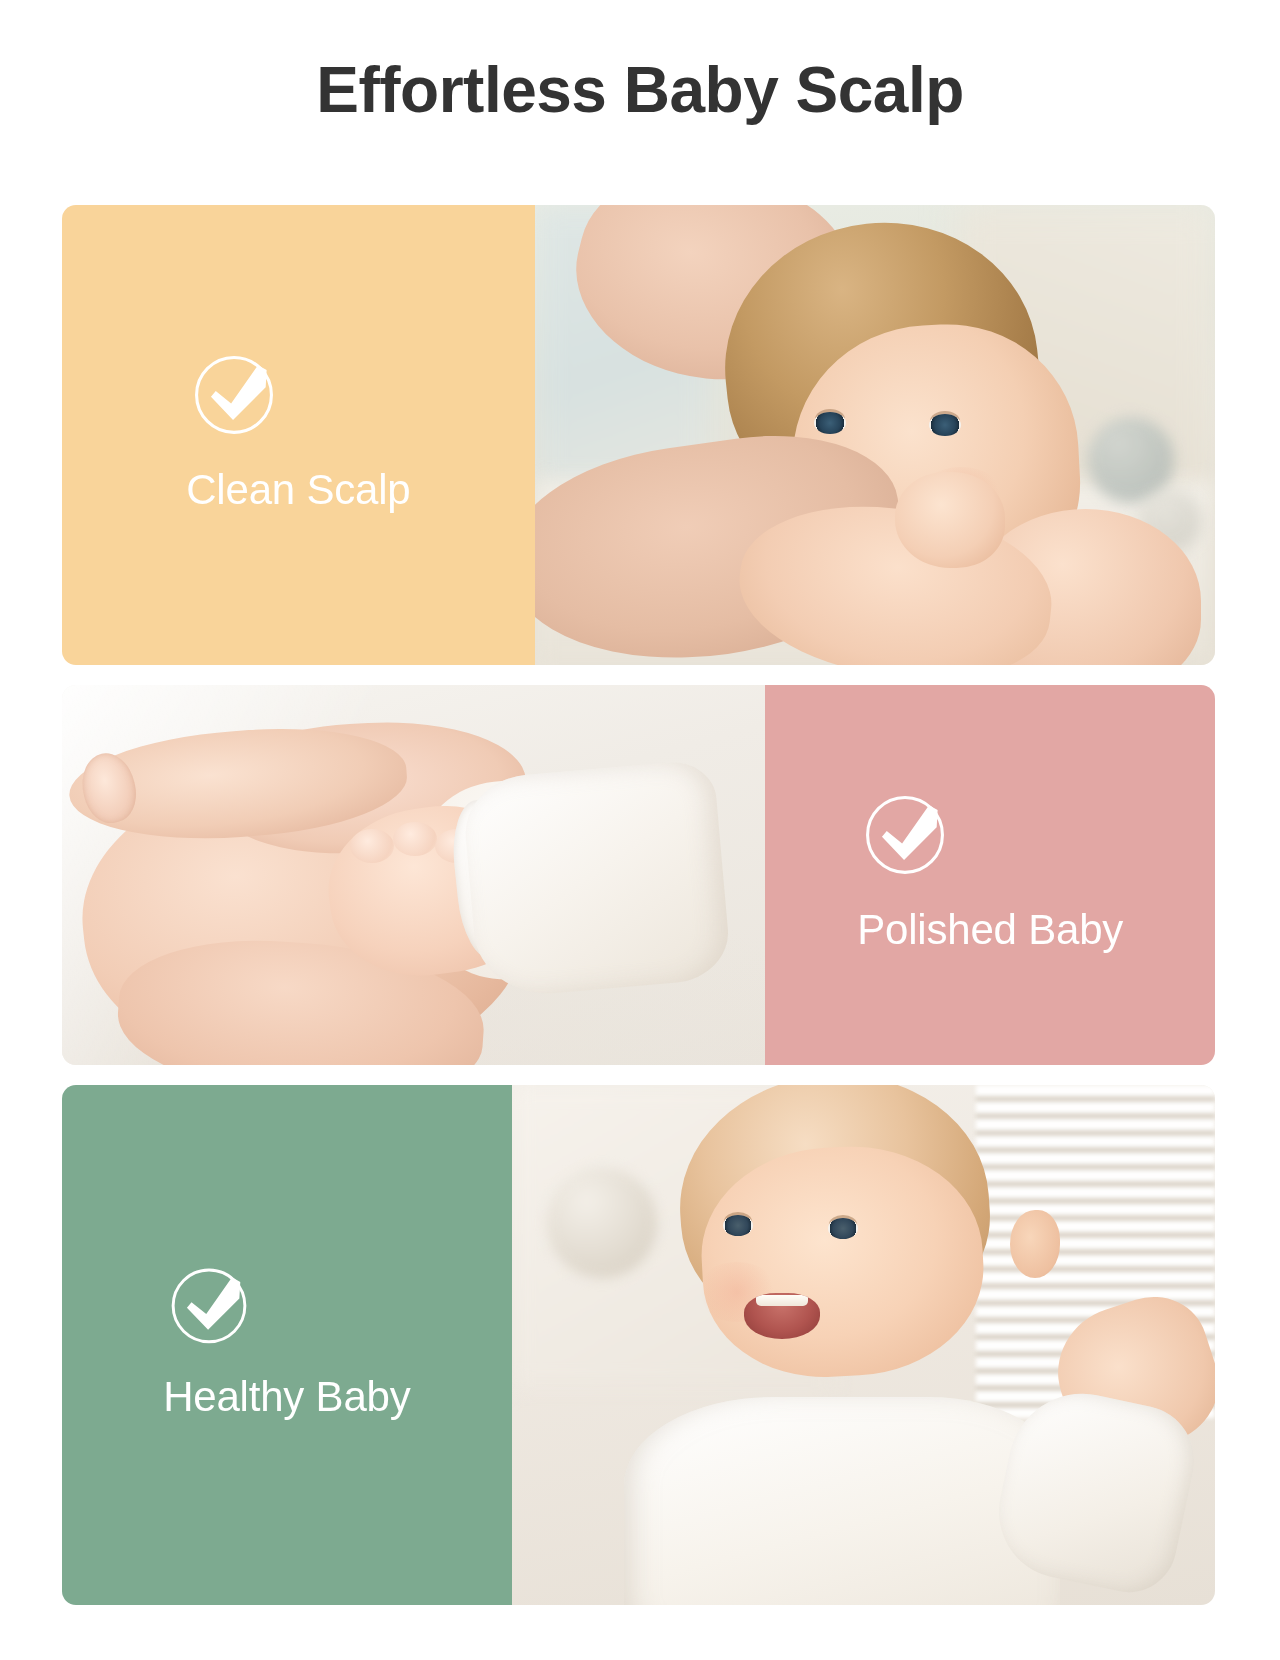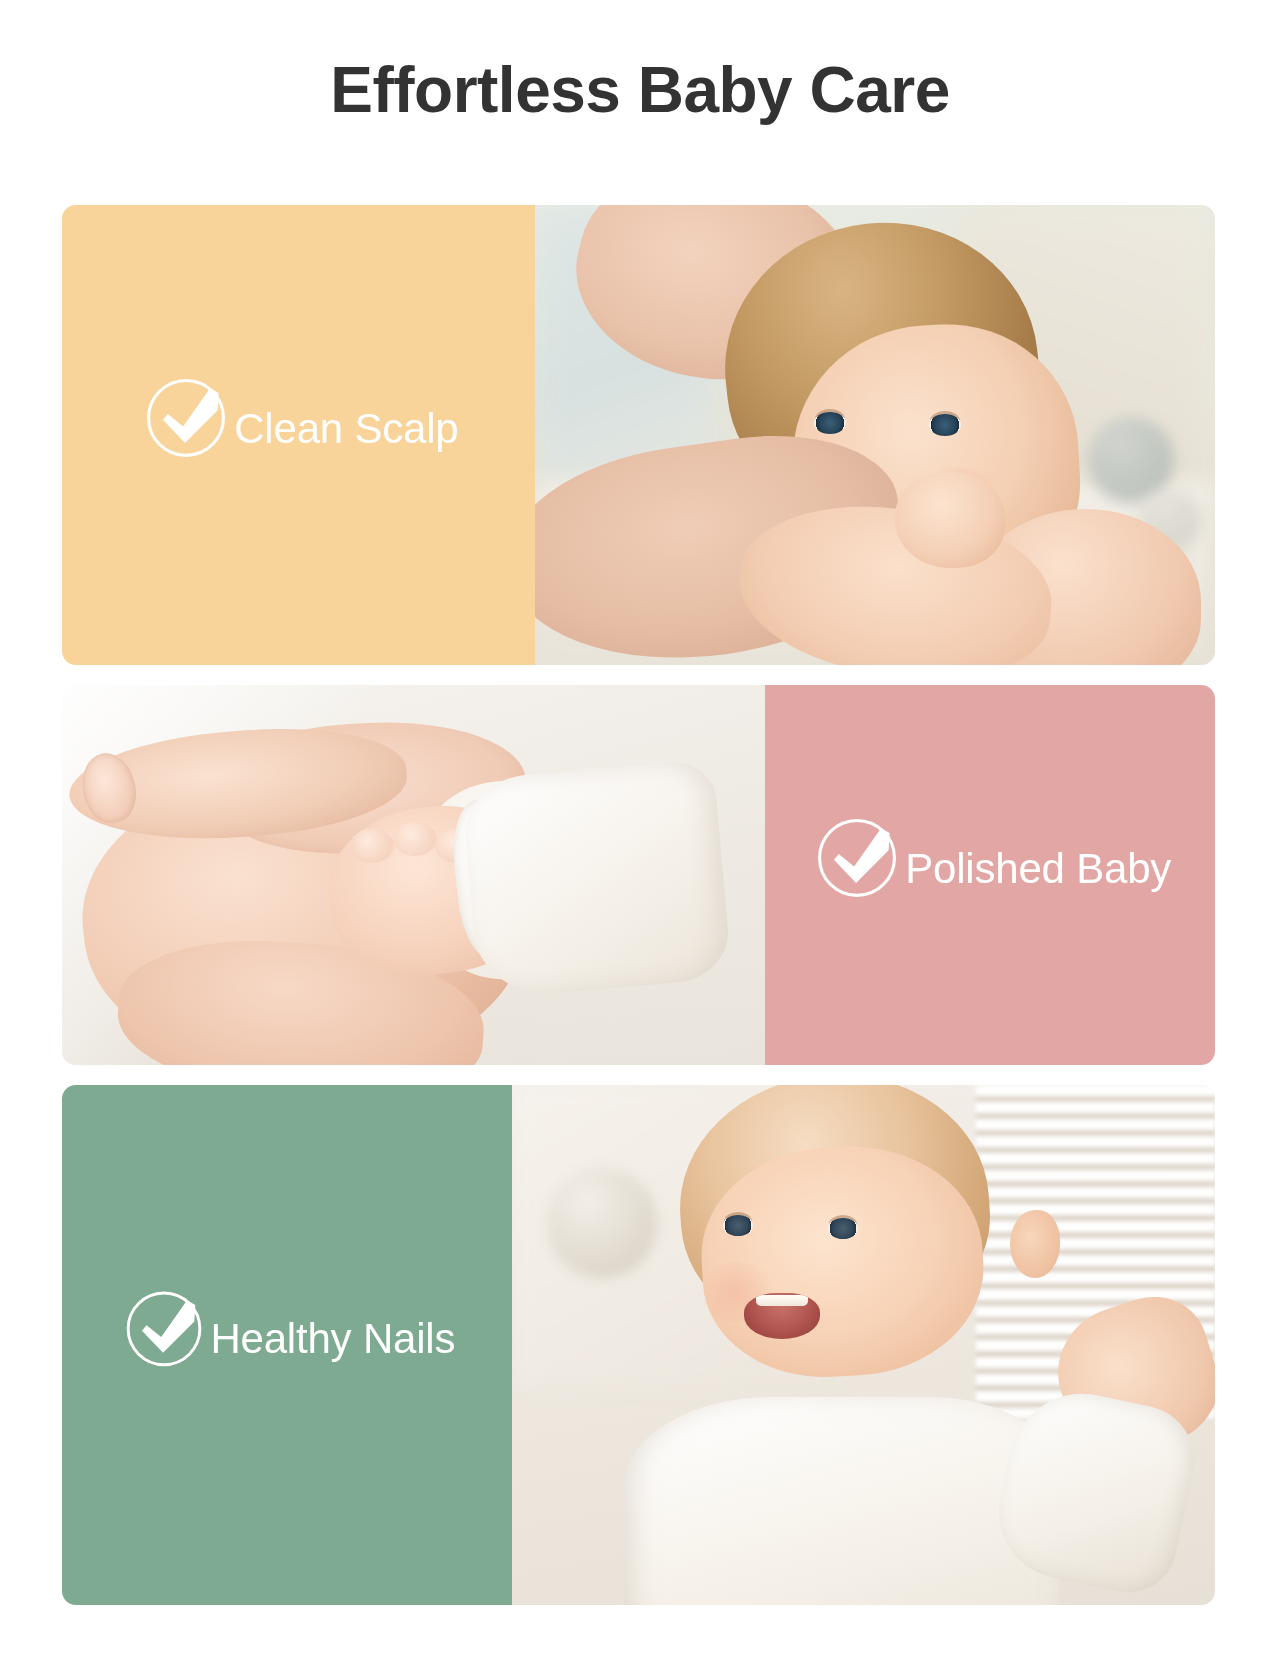--- a/index.html
+++ b/index.html
@@ -52,22 +52,22 @@
     align-items: center;
     justify-content: center;
     flex: 0 0 auto;
   }
   #card-1 .panel { width: 41%; background: #F9D49A; }
   #card-2 .panel { width: 39%; background: #E2A7A4; }
   #card-3 .panel { width: 39%; background: #7DAA90; }
 
   .panel-inner {
     display: flex;
-    flex-direction: row;
-    align-items: center;
+    flex-direction: column;
+    align-items: flex-start;
     transform: translateY(-6px);
   }
 
   .check-icon {
     display: block;
     width: 96px;
     height: 96px;
     margin-bottom: 26px;
   }
   #card-3 .check-icon { width: 92px; height: 92px; margin-bottom: 24px; }
@@ -332,21 +332,21 @@
   #photo-3 .p3-arm {
     position: absolute; right: 0; top: 42%; width: 22%; height: 28%;
     border-radius: 44% 36% 40% 44%;
     background: radial-gradient(ellipse at 40% 40%, #fae0cb 0%, #f0c8ac 65%, #e0b190 100%);
     transform: rotate(-18deg);
   }
 </style>
 </head>
 <body>
 
-<div class="page-title">Effortless Baby Care</div>
+<div class="page-title">Effortless Baby Scalp</div>
 
 <div class="card" id="card-1">
 
   <div class="panel">
     <div class="panel-inner">
       <svg class="check-icon" viewBox="0 0 100 100">
         <circle cx="50" cy="52" r="39" fill="none" stroke="#ffffff" stroke-width="3.2"></circle>
         <path d="M26 54 L31 48 L47 61 L75 21 L84 26 L83 44 L49 78 Z" fill="#ffffff"></path>
       </svg>
       <div class="panel-label">Clean Scalp</div>
@@ -402,21 +402,21 @@
 </div>
 
 <div class="card" id="card-3">
 
   <div class="panel">
     <div class="panel-inner">
       <svg class="check-icon" viewBox="0 0 100 100">
         <circle cx="50" cy="52" r="39" fill="none" stroke="#ffffff" stroke-width="3.2"></circle>
         <path d="M26 54 L31 48 L47 61 L75 21 L84 26 L83 44 L49 78 Z" fill="#ffffff"></path>
       </svg>
-      <div class="panel-label">Healthy Nails</div>
+      <div class="panel-label">Healthy Baby</div>
     </div>
   </div>
 
   <div class="photo" id="photo-3">
     <div class="p3-wall"></div>
     <div class="p3-blinds"></div>
     <div class="p3-toy"></div>
     <div class="p3-head"></div>
     <div class="p3-ear"></div>
     <div class="p3-face"></div>

